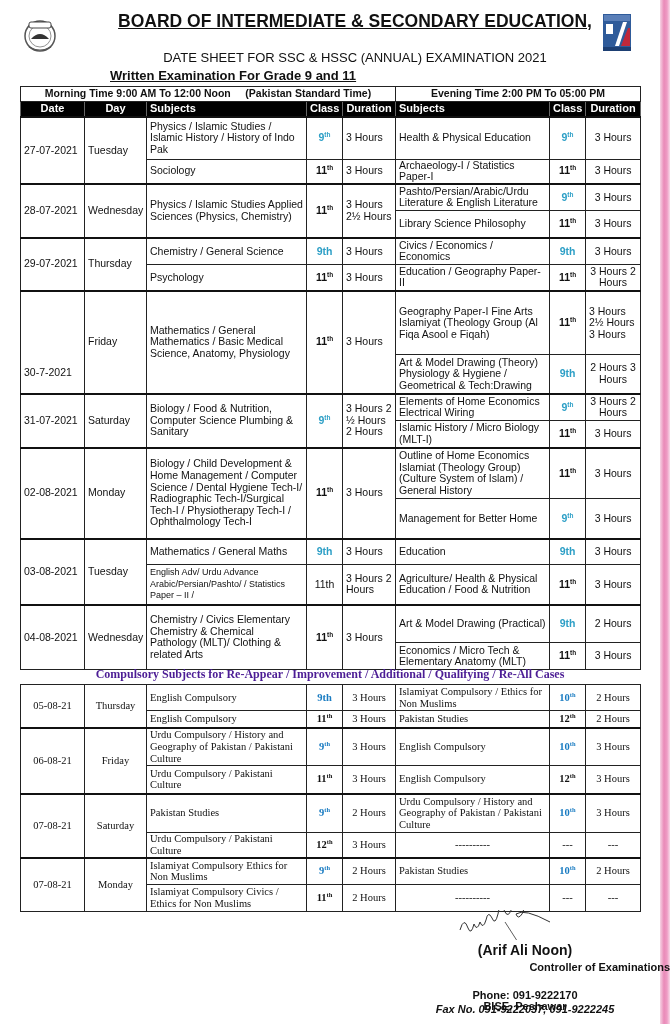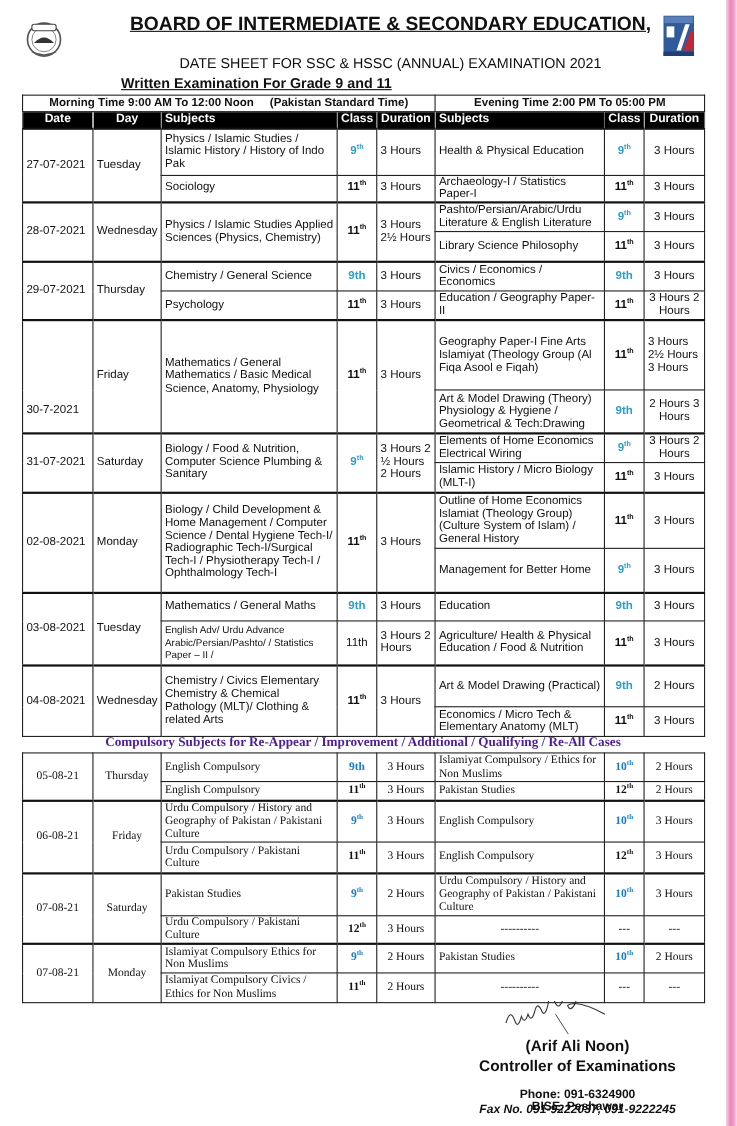--- a/index.html
+++ b/index.html
@@ -29,21 +29,21 @@
   .small { font-size:9px; }
 
   .comp-title { position:absolute; left:20px; width:620px; top:667px; text-align:center; color:#4c1d95;
                 font-family:"Liberation Serif", serif; font-weight:bold; font-size:12px; }
   #comp-table { top:684px; border:1.5px solid #111; }
   #comp-table td { font-family:"Liberation Serif", serif; font-size:10.5px; line-height:11.6px; }
 
   .sig { position:absolute; left:455px; top:910px; width:110px; height:30px; }
   .sigtext { position:absolute; left:380px; width:290px; text-align:center; font-weight:bold; }
   .s1 { top:942px; font-size:14px; }
-  .s2 { top:961px; font-size:14px; }
+  .s2 { top:961px; font-size:11px;text-align:right; }
   .s3 { top:1000px; font-size:11px; }
   .s4 { top:989px; font-size:11px; }
   .s5 { top:1003px; font-size:11px;font-style:italic; }
 </style>
 </head>
 <body>
 
 <div class="pink-strip"></div>
 
 <svg class="logo-left" viewBox="0 0 40 40">
@@ -330,14 +330,14 @@
 </tbody>
   </table>
 
 <svg class="sig" viewBox="0 0 110 30">
   <path d="M5 20 q4 -14 8 -2 q3 8 6 -4 q3 8 6 -2 q3 8 6 -2 q2 -10 6 -2 q3 8 6 -4 q2 -14 6 -4 q4 10 8 -2 q3 -8 8 -4 q6 4 2 10 q-4 6 -6 0 q8 -6 34 8" fill="none" stroke="#333" stroke-width="1"></path>
   <path d="M50 12 L68 40" fill="none" stroke="#333" stroke-width="0.8"></path>
 </svg>
 <div class="sigtext s1">(Arif Ali Noon)</div>
 <div class="sigtext s2">Controller of Examinations</div>
 <div class="sigtext s3">BISE, Peshawar</div>
-<div class="sigtext s4">Phone: 091-6324900</div>
+<div class="sigtext s4">Phone: 091-9222170</div>
 <div class="sigtext s5">Fax No. 091-9222037, 091-9222245</div>
 
 </body></html>

